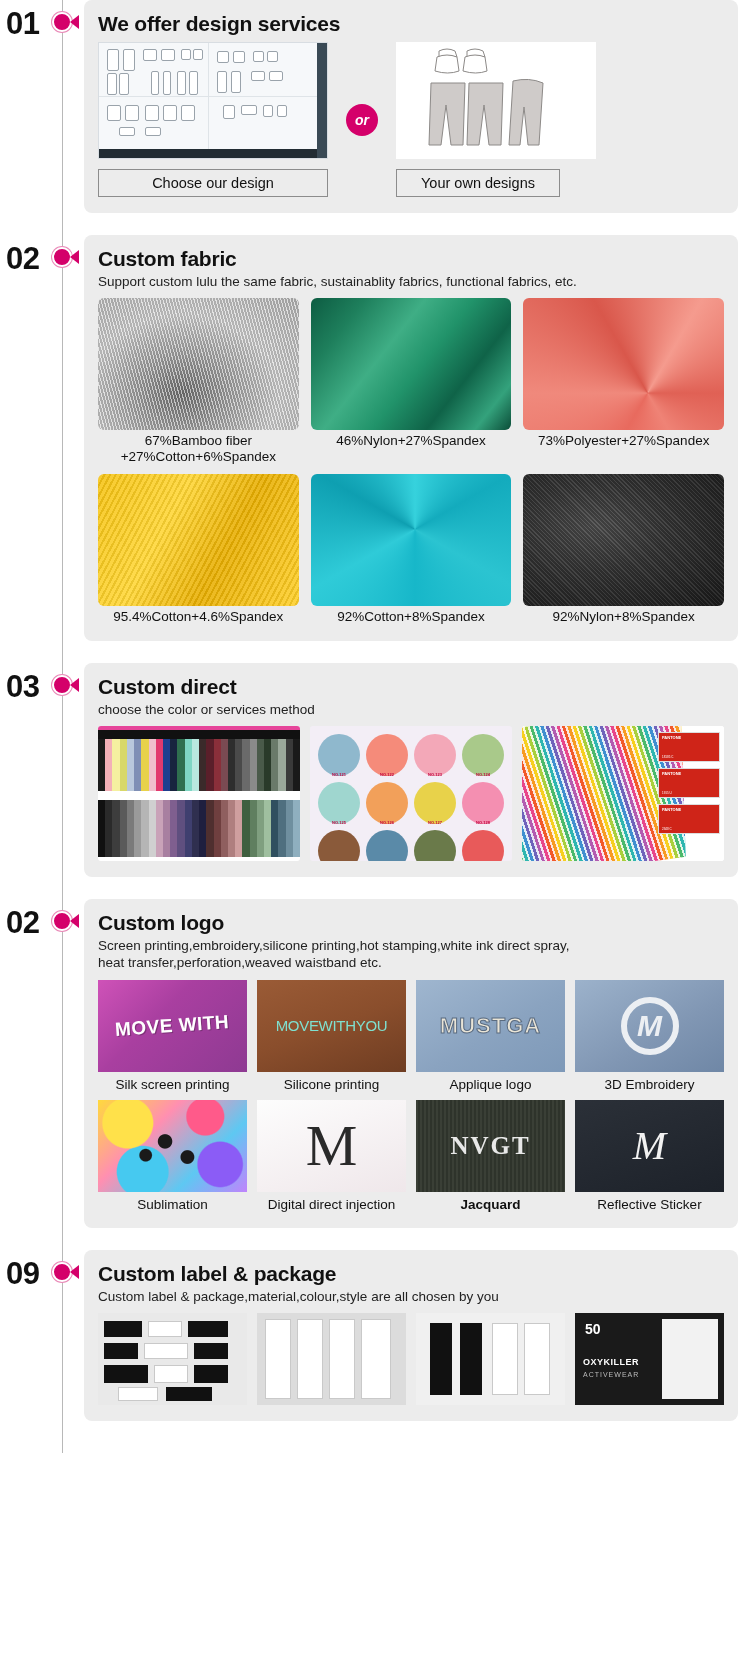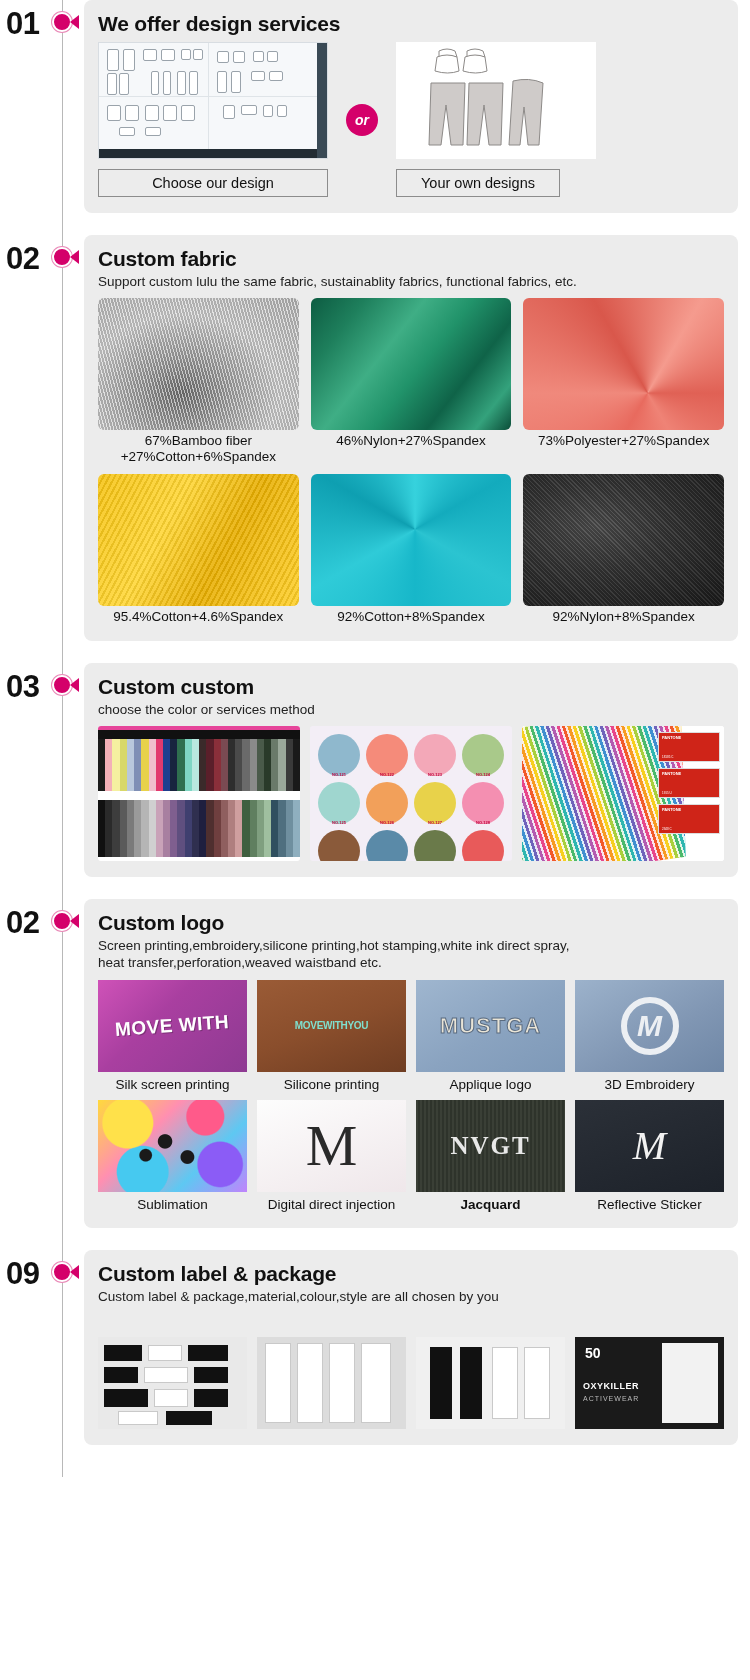--- a/index.html
+++ b/index.html
@@ -135,21 +135,21 @@
   
   .logo-grid { display: grid; grid-template-columns: repeat(4, 1fr); gap: 8px 10px; margin-top: 4px; }
   .logo-cell { display: flex; flex-direction: column; }
   .logo-img { width: 100%; height: 92px; position: relative; overflow: hidden; display:flex; align-items:center; justify-content:center; }
   .logo-cap { font-size: 13.5px; text-align: center; margin-top: 5px; color:#111; }
   .logo-cap.bold { font-weight: bold; }
 
   .lg-silk { background: linear-gradient(135deg,#cf52b8 0%,#a93fa0 40%,#8e3a92 100%); }
   .lg-silk .txt { color:#fff; font-weight:bold; font-size:19px; letter-spacing:.5px; transform:rotate(-4deg); text-shadow:1px 1px 0 rgba(0,0,0,.25); font-family:"Liberation Sans",sans-serif;}
   .lg-silicone { background: linear-gradient(160deg,#9a5b36 0%,#8a4e2c 50%,#6f3d22 100%); }
-  .lg-silicone .txt { color:#7fe0cf; font-weight:bold; font-size:10px; letter-spacing:-.3px; }
+  .lg-silicone .txt { color:#7fe0cf; font-weight:normal; font-size:15px; letter-spacing:-.3px; }
   .lg-applique { background: linear-gradient(150deg,#9fb6cf 0%,#8aa3c0 55%,#7e99b8 100%); }
   .lg-applique .txt { color:#e9e4d6; font-weight:bold; font-size:22px; letter-spacing:1px; -webkit-text-stroke:1px #5a6b80; }
   .lg-3d { background: linear-gradient(150deg,#9cb2cb 0%,#8096b3 60%,#6f87a6 100%); }
   .lg-3d .badge { width:58px;height:58px;border-radius:50%;border:6px solid #eceff3;display:flex;align-items:center;justify-content:center;}
   .lg-3d .badge span{ color:#eceff3; font-size:30px; font-weight:bold; font-style:italic; line-height:1;}
   .lg-subl { background:
       radial-gradient(circle at 20% 25%, #ffe14a 0 18%, transparent 19%),
       radial-gradient(circle at 72% 18%, #ff5a8a 0 14%, transparent 15%),
       radial-gradient(circle at 30% 78%, #46c9f0 0 20%, transparent 21%),
       radial-gradient(circle at 82% 70%, #8b5cf6 0 16%, transparent 17%),
@@ -160,21 +160,21 @@
                   radial-gradient(circle at 32% 60%, #1a1a1a 0 5%, transparent 6%);}
   .lg-digital { background: linear-gradient(160deg,#fdfdfd 0%,#efe7ea 100%); }
   .lg-digital .txt { color:#2a2a2a; font-size:58px; font-family:"Liberation Serif",serif; line-height:1; }
   .lg-jac { background: repeating-linear-gradient(90deg,#3a3f36 0 2px,#2e332b 2px 4px); }
   .lg-jac .txt { color:#e8e8e8; font-size:25px; font-weight:bold; letter-spacing:2px; font-family:"Liberation Serif",serif;}
   .lg-refl { background: linear-gradient(160deg,#2b3038 0%,#1d222a 100%); }
   .lg-refl .txt { color:#f2f2f2; font-size:40px; font-style:italic; font-family:"Liberation Serif",serif; line-height:1;}
 
   
   .lab-row { display:flex; gap:10px; margin-top:4px; }
-  .lab-cell { flex:1 1 0; height:92px; position:relative; overflow:hidden;margin-top:24px; }
+  .lab-cell { flex:1 1 0; height:92px; position:relative; overflow:hidden; }
   .lab-1 { background:#e9e9e9; }
   .lab-2 { background:#dcdcdc; }
   .lab-3 { background:#f0f0f0; }
   .lab-4 { background:#1a1a1a; }
   .tagchip { position:absolute; background:#111; }
   .tagw { position:absolute; background:#fff; border:1px solid #c9c9c9; }
 </style>
 </head>
 <body>
 
@@ -294,21 +294,21 @@
     </div>
   </div>
 
   <div class="section">
     <div class="marker">
       <div class="num">03</div>
       <div class="dot"></div>
       <div class="arrow"></div>
     </div>
     <div class="card">
-      <h2>Custom custom</h2>
+      <h2>Custom direct</h2>
       <div class="desc">choose the color or services method</div>
       <div class="col-row">
         <div class="col-panel">
           <div style="height:4px;background:#e6459a;"></div>
           <div style="height:9px;background:#111;"></div>
           <div class="cc-strips" id="strips-top" style="height:52px;">
               <i style="background: rgb(27, 27, 27);"></i>
               <i style="background: rgb(243, 176, 184);"></i>
               <i style="background: rgb(245, 240, 160);"></i>
               <i style="background: rgb(216, 216, 106);"></i>

